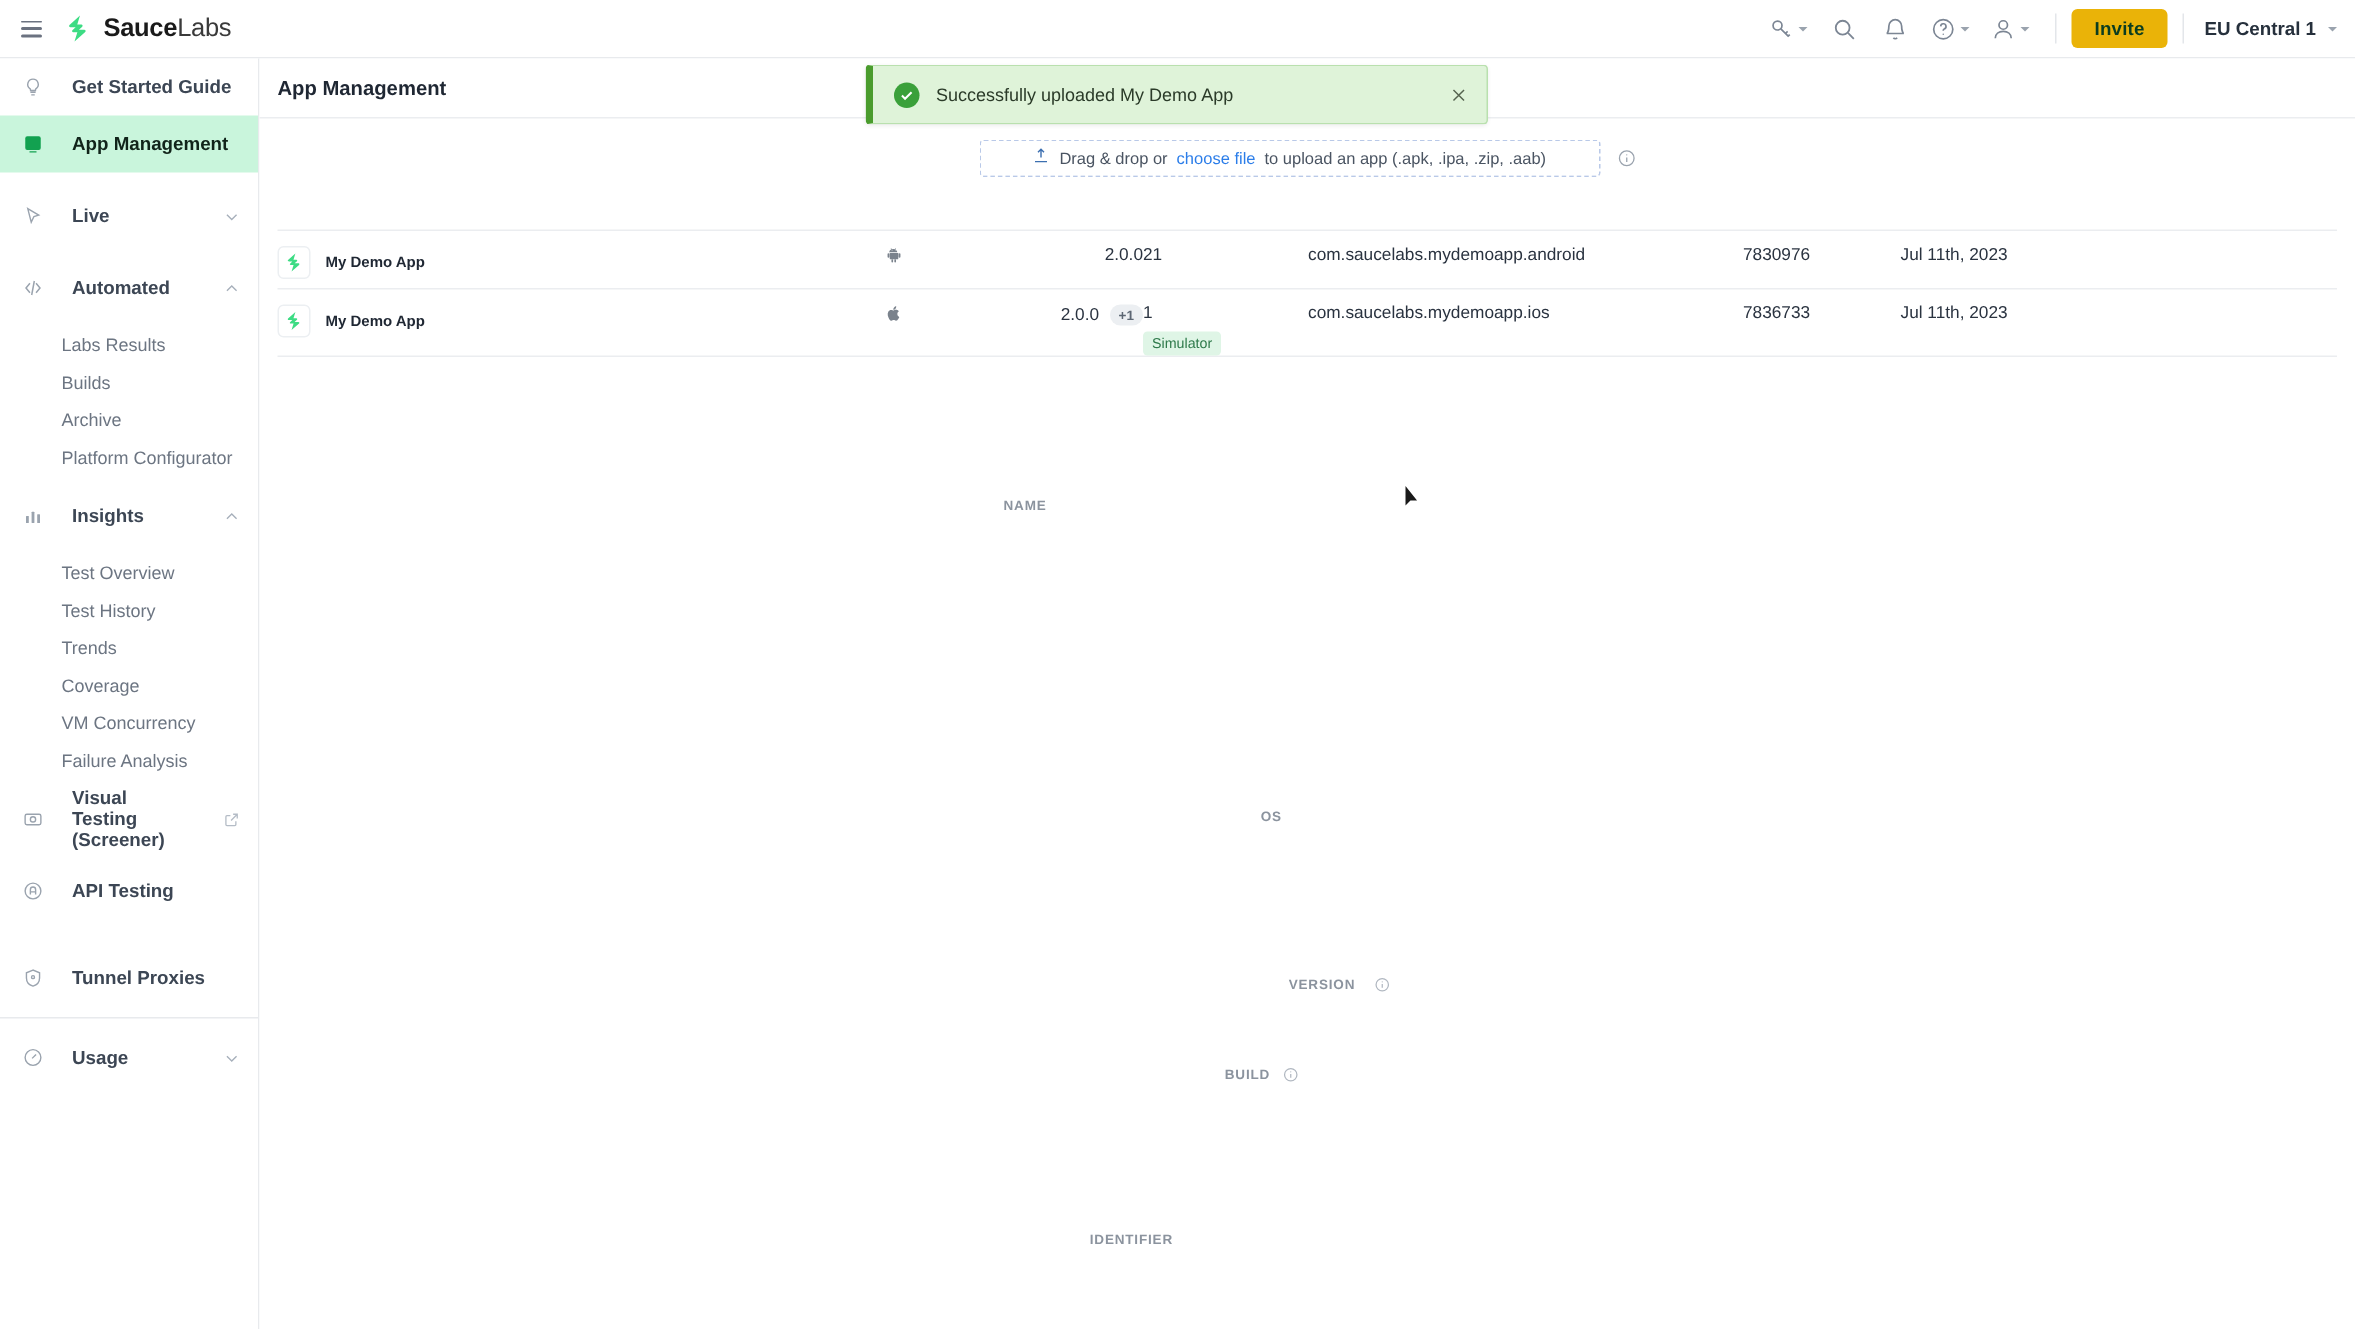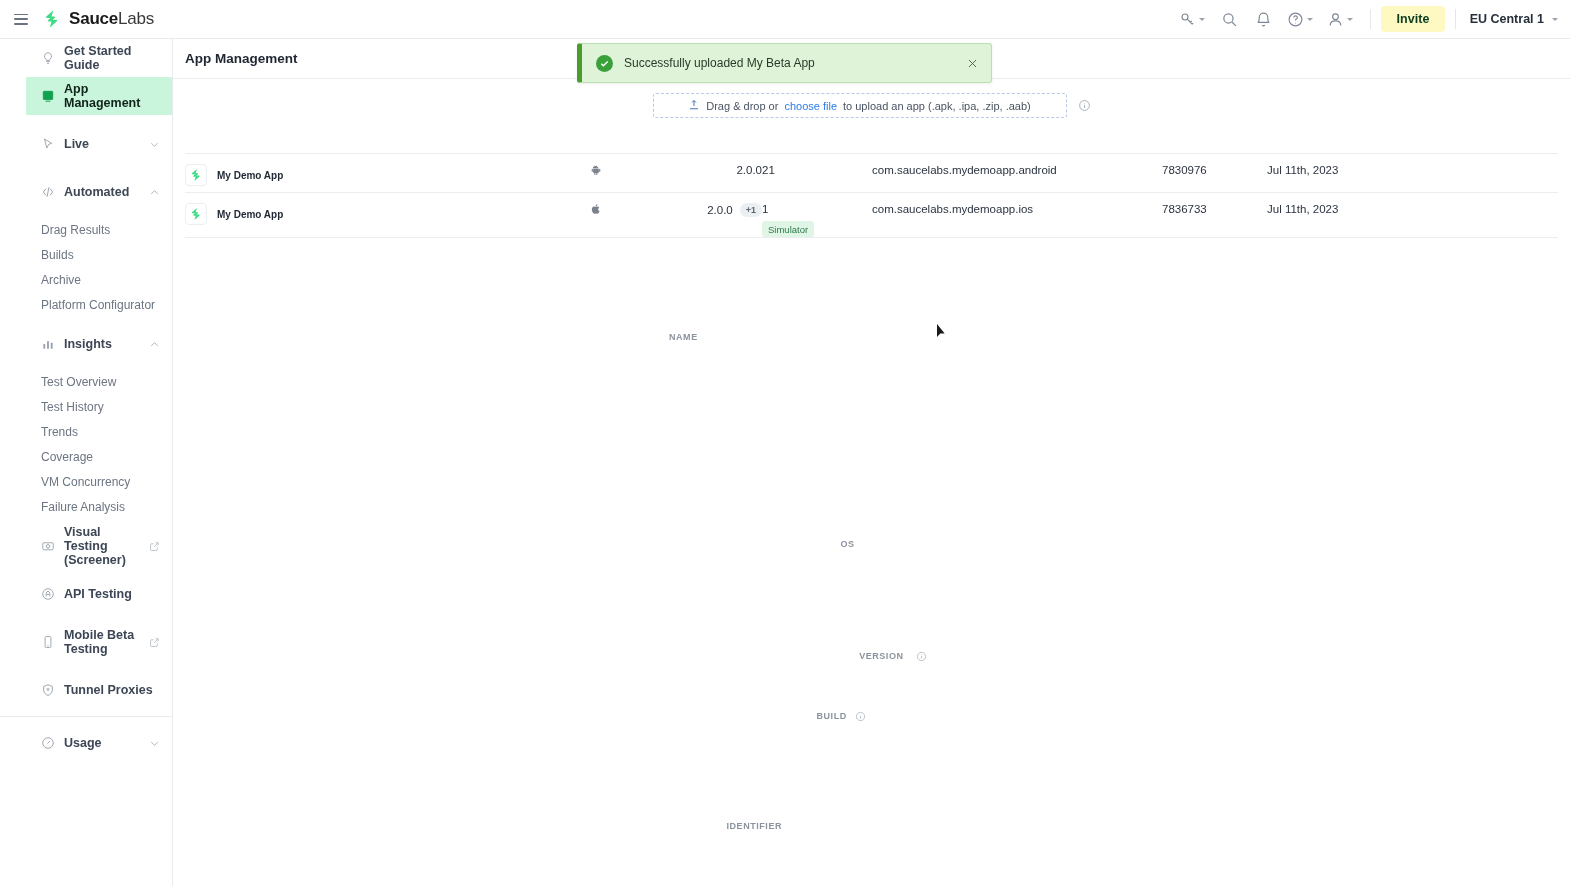--- a/index.html
+++ b/index.html
@@ -38,39 +38,39 @@
     cursor: pointer; color: #7c8694;
   }
   .tb-icon.with-caret { width: 40px; }
   .caret-sm {
     display: inline-block; width: 0; height: 0; margin-left: 3px;
     border-left: 3.5px solid transparent; border-right: 3.5px solid transparent;
     border-top: 3.5px solid #9aa3ae;
   }
   .tb-sep { width: 1px; height: 20px; background: #e3e6ea; margin: 0 10px; }
   .invite-btn {
-    background: #fef9c3; color: #0b3d20; font-size: 12.5px; font-weight: 700;
+    background: #eab308; color: #0b3d20; font-size: 12.5px; font-weight: 700;
     border: none; border-radius: 4px; padding: 6px 15px; cursor: pointer;
     letter-spacing: 0.1px;
   }
   .region {
     display: flex; align-items: center; gap: 5px; font-size: 12.5px;
     font-weight: 700; color: #26303c; cursor: pointer; padding-left: 4px;
   }
 
   
   .sidebar {
     position: absolute; top: 39px; left: 0; width: 173px; height: 847px;
     background: #fff; border-right: 1px solid #e8eaed;
     overflow: hidden;
   }
   .nav-item {
     display: flex; align-items: center; height: 38px; padding: 0 12px 0 14px;
     font-size: 12.5px; color: #3c4654; cursor: pointer; font-weight: 600;
-    gap: 9px; position: relative; margin-left: 26px;
+    gap: 19px; position: relative;
   }
   .nav-item .ico { width: 15px; height: 15px; flex: 0 0 15px; display: flex; align-items: center; justify-content: center; color: #9aa3ae; }
   .nav-item.active { background: #c9f5dc; color: #11241a; }
   .nav-item.active .ico { color: #12a150; }
   .nav-item .ext { margin-left: auto; color: #b4bcc6; display: flex; }
   .nav-item .chev { margin-left: auto; color: #a7b0bb; display: flex; }
   .nav-sub {
     display: flex; align-items: center; height: 25px; padding-left: 41px;
     font-size: 12px; color: #6c7582; cursor: pointer; font-weight: 400;
   }
@@ -279,21 +279,21 @@
     <span>Automated</span>
     <span class="chev">
       <svg width="11" height="11" viewBox="0 0 24 24" fill="none" stroke="currentColor" stroke-width="2">
           <path d="M5 15l7-7 7 7"></path>
         </svg>
     </span>
   </div>
 
   <div style="height:6px"></div>
   <div class="nav-sub">
-      <span>Drag Results</span>
+      <span>Labs Results</span>
     </div>
   <div class="nav-sub">
       <span>Builds</span>
     </div>
   <div class="nav-sub">
       <span>Archive</span>
     </div>
   <div class="nav-sub">
       <span>Platform Configurator</span>
     </div>
@@ -360,34 +360,20 @@
       <svg width="14" height="14" viewBox="0 0 24 24" fill="none" stroke="currentColor" stroke-width="1.6">
         <circle cx="12" cy="12" r="9"></circle>
           <path d="M9 16v-5.5a3 3 0 0 1 6 0V16M9 13h6"></path>
       </svg>
     </span>
     <span>API Testing</span>
   </div>
 
   <div class="nav-gap"></div>
 
-  <div class="nav-item">
-    <span class="ico">
-      <svg width="14" height="14" viewBox="0 0 24 24" fill="none" stroke="currentColor" stroke-width="1.6">
-        <rect x="7" y="2.5" width="10" height="19" rx="2"></rect>
-          <path d="M10.8 18.7h2.4"></path>
-      </svg>
-    </span>
-    <span>Mobile Beta Testing</span>
-    <span class="ext">
-      <svg width="11" height="11" viewBox="0 0 24 24" fill="none" stroke="currentColor" stroke-width="1.9">
-        <path d="M14 4h6v6M20 4l-9 9M18 14v5a1.5 1.5 0 0 1-1.5 1.5H5A1.5 1.5 0 0 1 3.5 19V7.5A1.5 1.5 0 0 1 5 6h5"></path>
-      </svg>
-    </span>
-  </div>
 
   <div class="nav-gap"></div>
 
   <div class="nav-item">
     <span class="ico">
       <svg width="14" height="14" viewBox="0 0 24 24" fill="none" stroke="currentColor" stroke-width="1.6">
         <path d="M12 3 4.5 6v6c0 4.5 3.2 8 7.5 9.2 4.3-1.2 7.5-4.7 7.5-9.2V6L12 3z"></path>
           <circle cx="12" cy="11" r="1.7"></circle>
       </svg>
     </span>
@@ -534,21 +520,21 @@
     </div>
   </div>
 </div>
 
 <div class="toast">
   <span class="toast-check">
     <svg width="11" height="11" viewBox="0 0 24 24" fill="none" stroke="#fff" stroke-width="3">
         <path d="M5 12.5l4.5 4.5L19 7.5"></path>
       </svg>
   </span>
-  <span class="toast-msg">Successfully uploaded My Beta App</span>
+  <span class="toast-msg">Successfully uploaded My Demo App</span>
   <span class="toast-close">
     <svg width="13" height="13" viewBox="0 0 24 24" fill="none" stroke="currentColor" stroke-width="1.8">
         <path d="M5.5 5.5l13 13M18.5 5.5l-13 13"></path>
       </svg>
   </span>
 </div>
 
 <div class="cursor">
   <svg width="12" height="17" viewBox="0 0 12 17">
     <path d="M1 1v13l3.3-3.4h4.4L1 1z" fill="#1a1a1a"></path>

